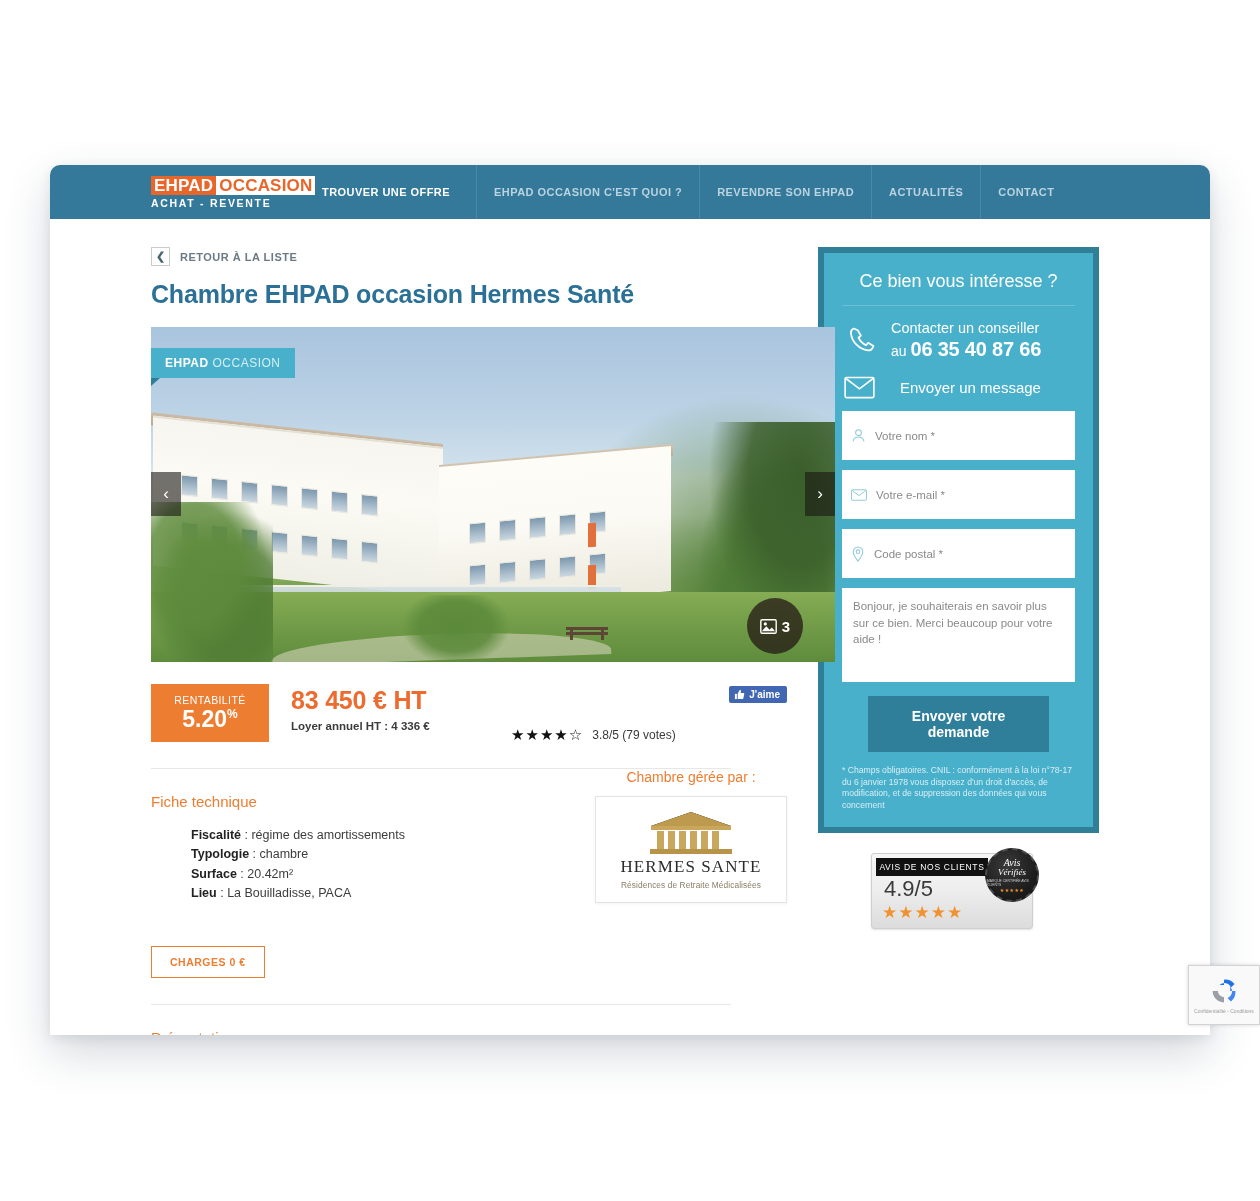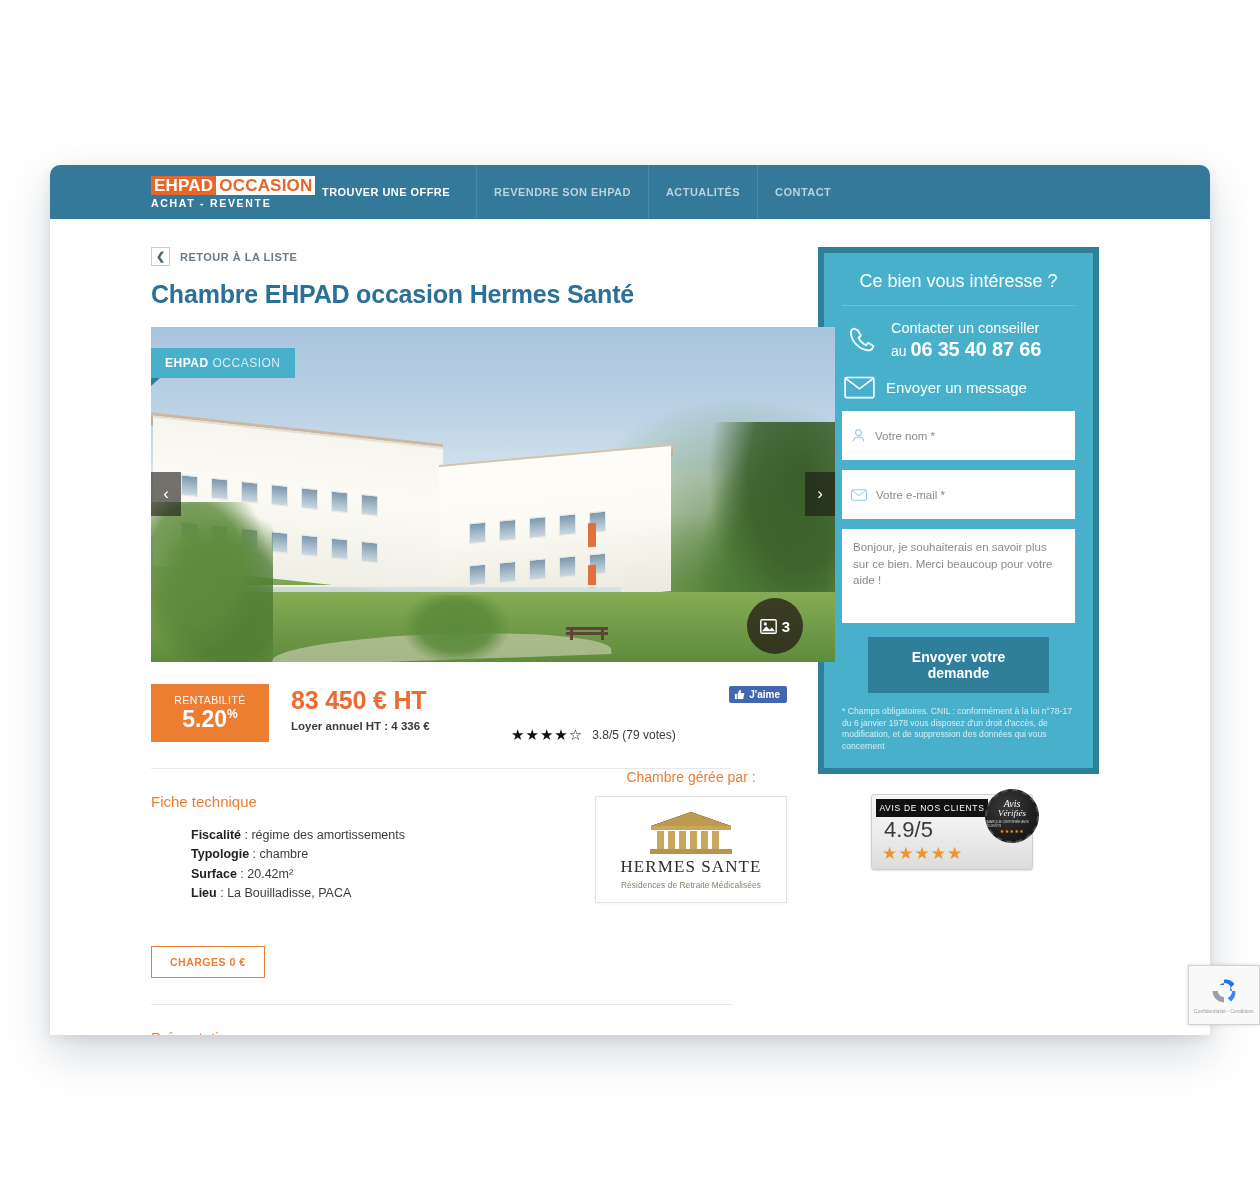--- a/index.html
+++ b/index.html
@@ -331,21 +331,21 @@
   }
   .cc-phone {
     display: flex; align-items: center; gap: 11px;
     padding: 13px 0 10px 4px;
   }
   .cc-phone-text { color: #ffffff; line-height: 1.25; }
   .cc-phone-l1 { font-size: 14.5px; }
   .cc-phone-l2 { font-size: 14px; }
   .cc-phone-l2 b { font-size: 20px; font-weight: bold; letter-spacing: -0.2px; }
   .cc-msg {
-    display: flex; align-items: center; gap: 11px;
+    display: flex; align-items: center; gap: 25px;
     color: #ffffff; font-size: 15px;
     padding: 4px 0 12px 2px;
   }
   .field {
     position: relative;
     background: #ffffff;
     height: 49px;
     margin-bottom: 10px;
     display: flex; align-items: center;
     padding-left: 9px;
@@ -440,20 +440,21 @@
     <div class="site-header">
       <div class="logo-block">
         <div class="logo-top">
           <span class="logo-ehpad">EHPAD</span>
             <span class="logo-occasion">OCCASION</span>
         </div>
         <div class="logo-sub">ACHAT - REVENTE</div>
       </div>
       <div class="nav">
         <div class="nav-item">TROUVER UNE OFFRE</div>
+        <div class="nav-item sep-left">EHPAD OCCASION C'EST QUOI ?</div>
         <div class="nav-item sep-left">REVENDRE SON EHPAD</div>
         <div class="nav-item sep-left">ACTUALITÉS</div>
         <div class="nav-item sep-left">CONTACT</div>
       </div>
     </div>
 
     <div class="content">
 
       <div class="col-main">
 
@@ -637,20 +638,29 @@
             <span class="fi">
               <svg width="16" height="12" viewBox="0 0 18 13">
                 <rect x="0.6" y="0.6" width="16.8" height="11.8" rx="1" fill="none" stroke="#8fc9dc" stroke-width="1.1"></rect>
                 <path d="M1.2 1.3 L9 7.2 L16.8 1.3" fill="none" stroke="#8fc9dc" stroke-width="1.1"></path>
               </svg>
             </span>
             <input type="text" placeholder="Votre e-mail *" style="">
           </div>
 
 
+          <div class="field">
+            <span class="fi">
+              <svg width="14" height="16" viewBox="0 0 14 17">
+                <path d="M7 1C4.2 1 2 3.2 2 6c0 3.7 5 10 5 10s5-6.3 5-10c0-2.8-2.2-5-5-5z" fill="none" stroke="#8fc9dc" stroke-width="1.1"></path>
+                <circle cx="7" cy="6" r="1.9" fill="none" stroke="#8fc9dc" stroke-width="1.1"></circle>
+              </svg>
+            </span>
+            <input type="text" placeholder="Code postal *" style="">
+          </div>
 
           <div class="ta-wrap">
             <textarea placeholder="Bonjour, je souhaiterais en savoir plus sur ce bien. Merci beaucoup pour votre aide !" style=""></textarea>
           </div>
 
           <button class="submit-btn">Envoyer votre demande</button>
 
           <div class="cnil">* Champs obligatoires. CNIL : conformément à la loi n°78-17 du 6 janvier 1978 vous disposez d'un droit d'accès, de modification, et de suppression des données qui vous concernent</div>
         </div>
 

